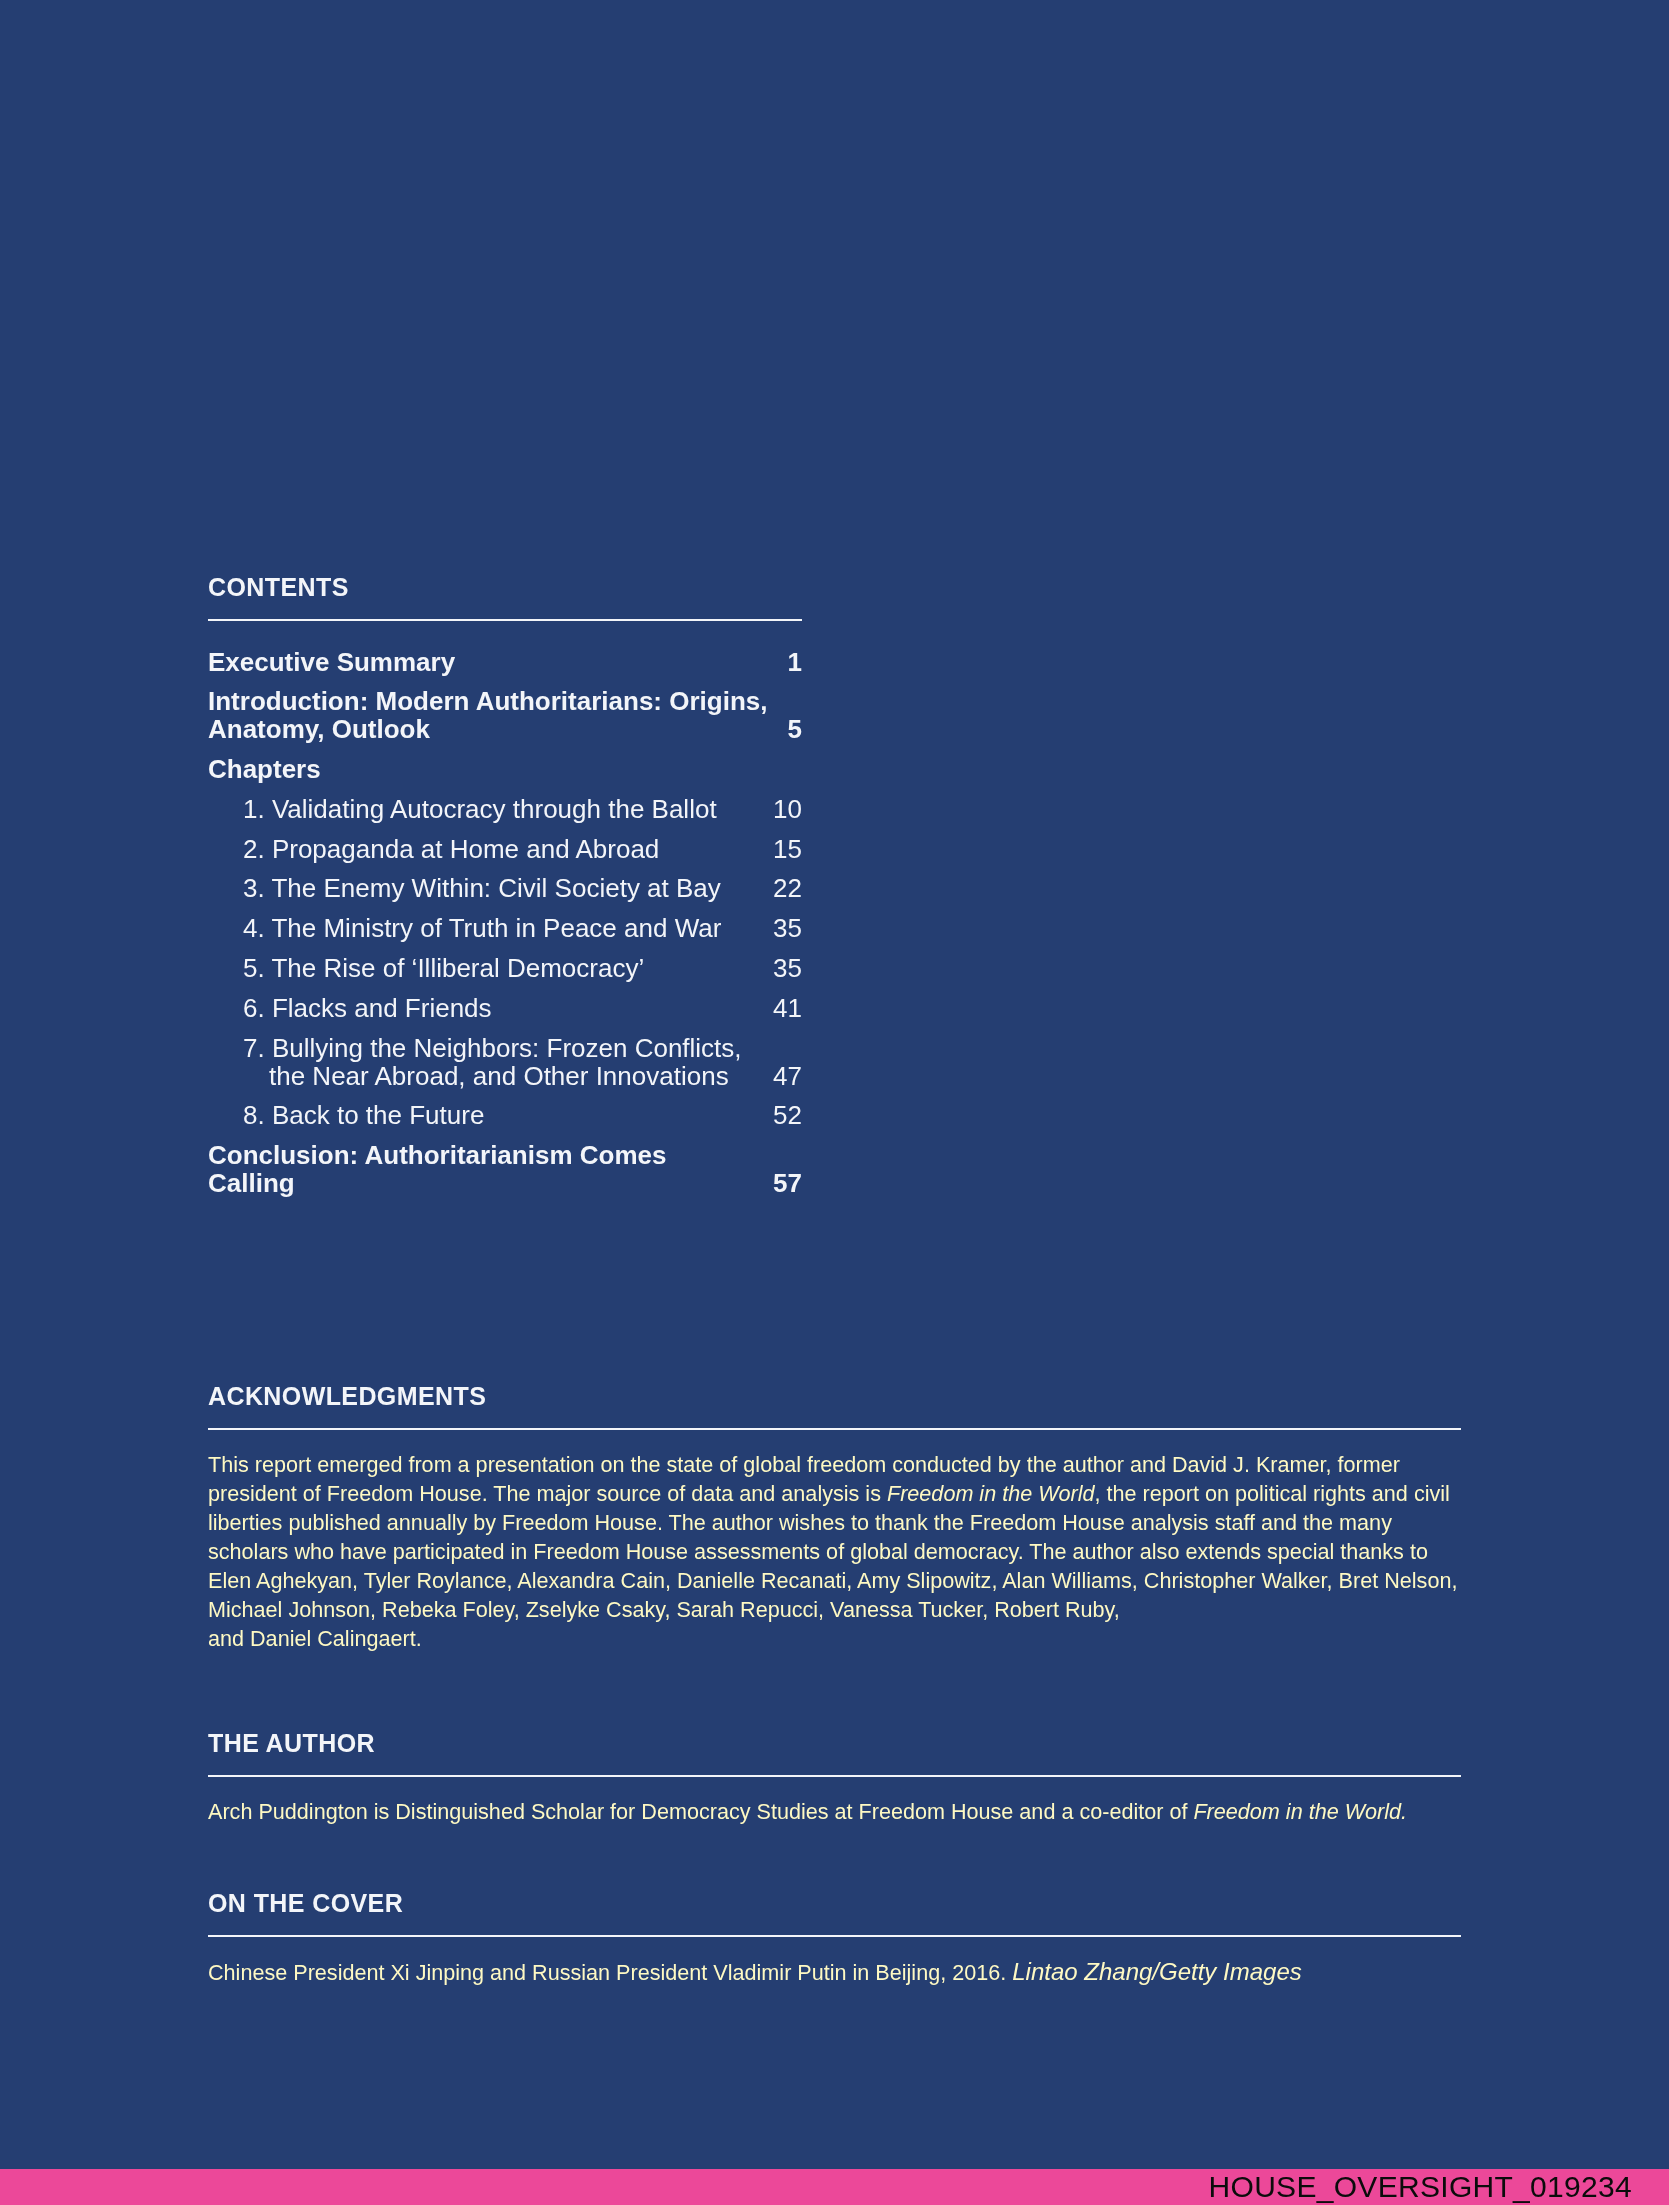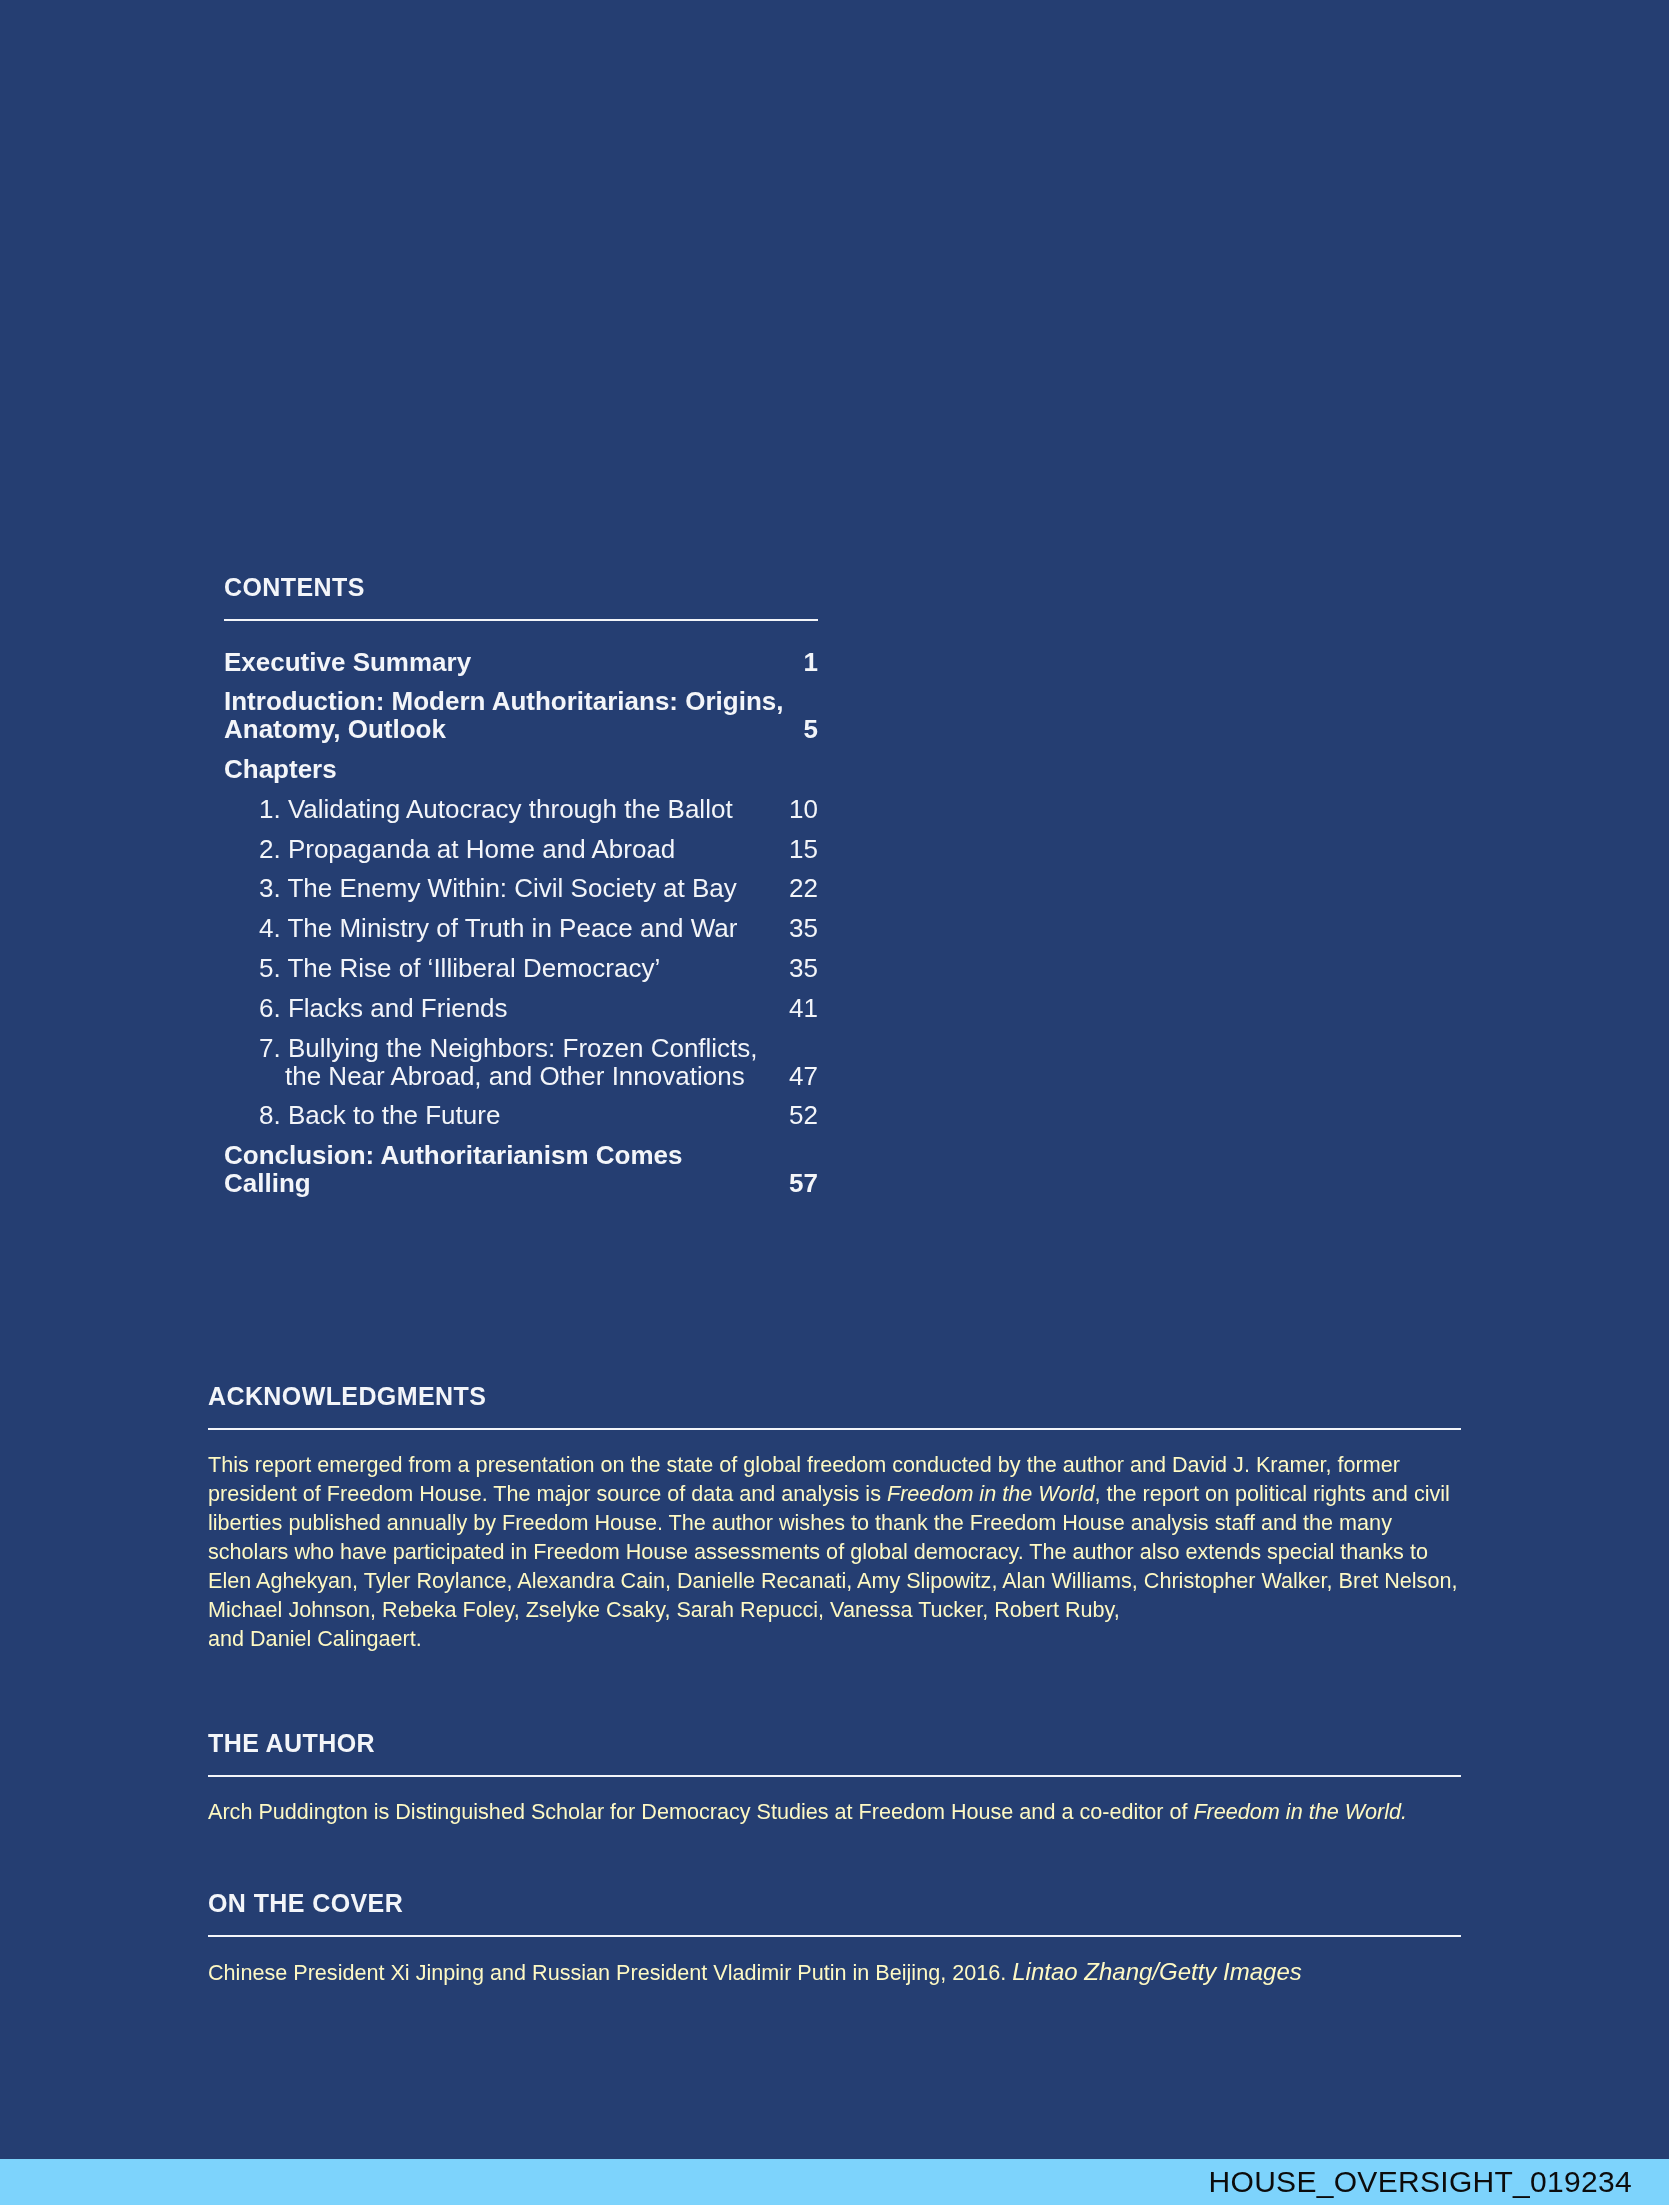--- a/index.html
+++ b/index.html
@@ -24,21 +24,21 @@
     color: #f3f5f9;
   }
 
   .rule {
     height: 2px;
     background: #f3f5f9;
     margin-top: 17px;
   }
 
   
-  .sec-contents { top: 573px; width: 594px; margin-left: 16px; }
+  .sec-contents { top: 573px; width: 594px; }
   .toc { margin-top: 27.5px; }
   .toc-row {
     display: flex;
     justify-content: space-between;
     align-items: flex-end;
     font-size: 26px;
     line-height: 27.5px;
     margin-bottom: 12.4px;
   }
   .toc-row .label { flex: 1 1 auto; }
@@ -67,22 +67,22 @@
     font-style: italic;
     font-size: 24px;
   }
 
   
   .footer-strip {
     position: absolute;
     left: 0;
     bottom: 0;
     width: 100%;
-    height: 46px;
-    background: #7dd3fc;
+    height: 36px;
+    background: #ec4899;
     display: flex;
     align-items: center;
     justify-content: flex-end;
     padding-right: 37px;
   }
   .watermark {
     color: #0c0c0c;
     font-size: 30px;
     letter-spacing: 0.3px;
     white-space: nowrap;

